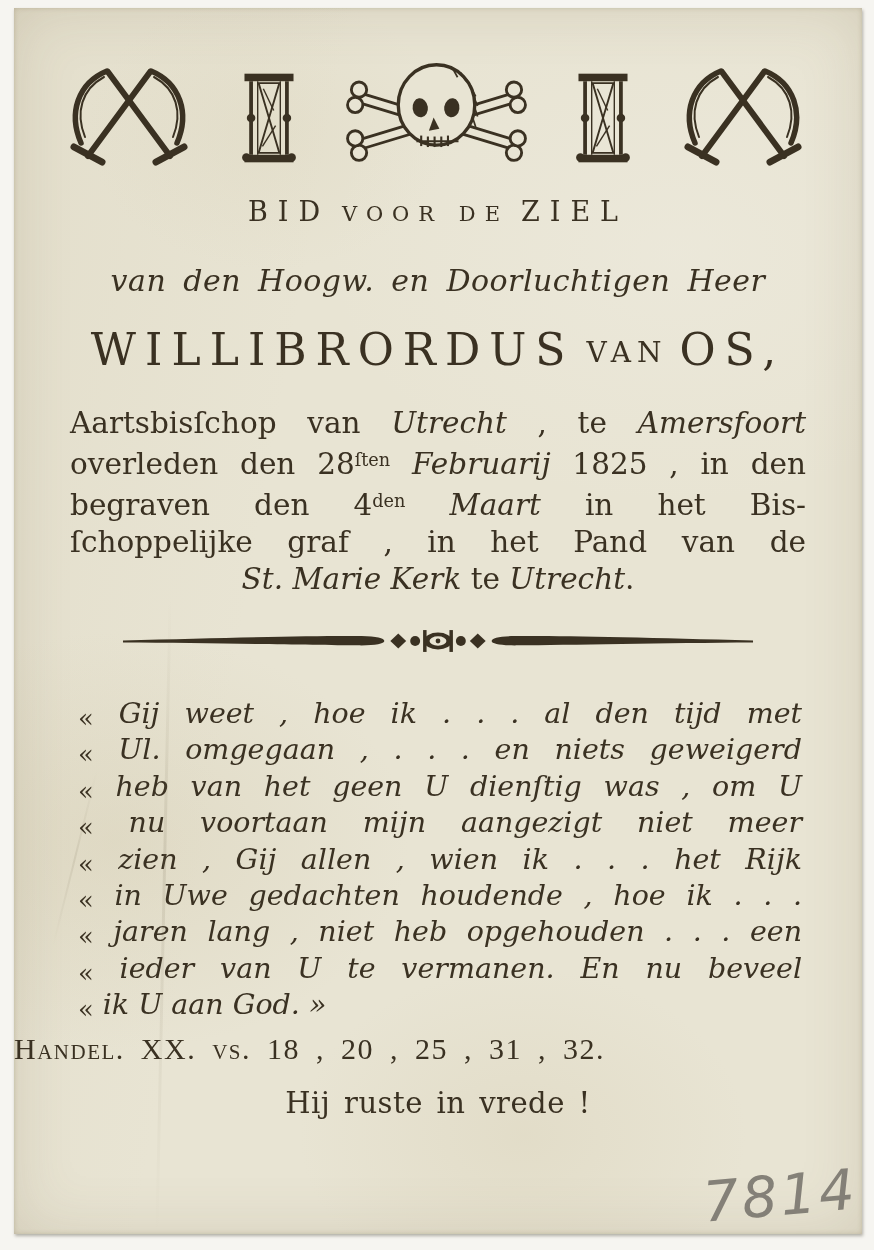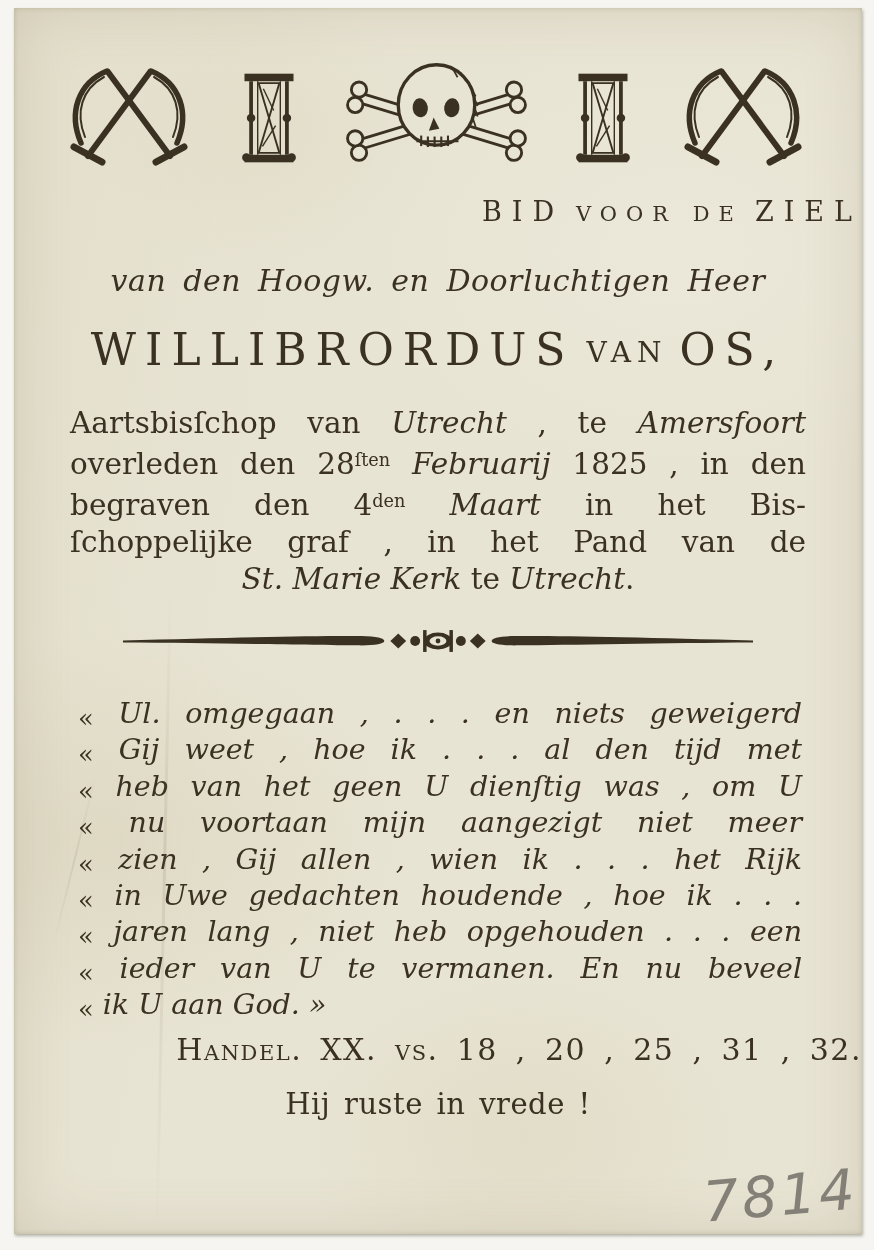--- a/index.html
+++ b/index.html
@@ -18,41 +18,41 @@
   .crease.c1{left:148px;top:590px;width:3px;height:636px;transform:rotate(1.2deg);
     background:linear-gradient(rgba(120,110,85,0), rgba(120,110,85,.16) 40%, rgba(120,110,85,0));}
   .crease.c2{left:60px;top:760px;width:2px;height:180px;transform:rotate(14deg);
     background:linear-gradient(rgba(120,110,85,0), rgba(120,110,85,.14), rgba(120,110,85,0));}
   .vignettes{margin:52px 44px 0 40px;height:110px;display:flex;
     align-items:center;justify-content:space-between;}
   .v-scythes{width:150px;height:104px;}
   .v-scythes.flip{transform:scaleX(-1);}
   .v-hourglass{width:66px;height:96px;margin-top:6px;}
   .v-skull{width:205px;height:110px;}
-  .bid-line{margin-top:26px;text-align:right;font-size:27px;letter-spacing:10px;
+  .bid-line{margin-top:26px;text-align:center;font-size:27px;letter-spacing:10px;
     white-space:nowrap;}
   .bid-big{font-size:27px;}
   .bid-mid{font-size:21px;margin:0 12px;letter-spacing:9px;}
   .subtitle{margin-top:36px;text-align:center;font-style:italic;font-size:30px;
     word-spacing:7px;letter-spacing:.5px;}
   .name-line{margin-top:26px;text-align:center;white-space:nowrap;}
   .name-big{font-size:44px;letter-spacing:9px;}
   .name-small{font-size:28px;letter-spacing:6px;margin:0 12px;vertical-align:3px;}
   .obit{margin:30px 56px 0 56px;font-size:29.5px;line-height:37px;}
   .obit-line{text-align:justify;text-align-last:justify;}
   .obit-line:last-child{text-align:center;text-align-last:center;}
   .it{font-style:italic;}
   .sup{font-size:.6em;vertical-align:.45em;letter-spacing:0;}
   .divider{display:block;margin:26px auto 0;width:636px;height:34px;}
   .quote{margin:38px 60px 0 64px;font-style:italic;font-size:28.5px;line-height:35.4px;}
   .quote-line{text-align:justify;text-align-last:justify;}
   .quote-line:last-child{text-align-last:left;}
   .qmark{font-style:normal;position:relative;top:4px;font-size:.9em;}
-  .citation{margin-top:8px;text-align:right;font-variant:small-caps;font-size:30px;
-    letter-spacing:1.5px;word-spacing:7px;}
+  .citation{margin-top:8px;text-align:left;font-variant:small-caps;font-size:30px;
+    letter-spacing:1.5px;word-spacing:7px;font-family:Liberation Serif, serif;}
   .closing{margin-top:20px;text-align:center;font-size:29px;word-spacing:4px;
     letter-spacing:.5px;}
   .pencil{position:absolute;right:4px;bottom:6px;font-family:"DejaVu Sans",sans-serif;
     font-style:italic;font-size:56px;color:rgba(108,104,97,.8);
     transform:rotate(-5deg);letter-spacing:3px;}
   .defs{position:absolute;width:0;height:0;overflow:hidden;}
 </style>
 </head>
 <body>
 
@@ -183,22 +183,22 @@
       <div class="obit-line"><span>begraven den 4</span><span class="sup">den</span><span> </span><span class="it">Maart</span><span> in het Bis-</span></div>
       <div class="obit-line"><span>ſchoppelijke graf , in het Pand van de</span></div>
       <div class="obit-line"><span class="it">St. Marie Kerk</span><span> te </span><span class="it">Utrecht</span><span>.</span></div>
     </div>
 
   <svg class="divider">
       <use href="#sym-divider"></use>
     </svg>
 
   <div class="quote" id="quote">
+      <div class="quote-line"><span class="qmark">«</span> <span>Gij weet , hoe ik . . . al den tijd met</span></div>
       <div class="quote-line"><span class="qmark">«</span> <span>Ul. omgegaan , . . . en niets geweigerd</span></div>
-      <div class="quote-line"><span class="qmark">«</span> <span>Gij weet , hoe ik . . . al den tijd met</span></div>
       <div class="quote-line"><span class="qmark">«</span> <span>heb van het geen U dienſtig was , om U</span></div>
       <div class="quote-line"><span class="qmark">«</span> <span>nu voortaan mijn aangezigt niet meer</span></div>
       <div class="quote-line"><span class="qmark">«</span> <span>zien , Gij allen , wien ik . . . het Rijk</span></div>
       <div class="quote-line"><span class="qmark">«</span> <span>in Uwe gedachten houdende , hoe ik . . .</span></div>
       <div class="quote-line"><span class="qmark">«</span> <span>jaren lang , niet heb opgehouden . . . een</span></div>
       <div class="quote-line"><span class="qmark">«</span> <span>ieder van U te vermanen.  En nu beveel</span></div>
       <div class="quote-line"><span class="qmark">«</span> <span>ik U aan God. »</span></div>
     </div>
 
   <div class="citation">Handel. XX. vs. 18 , 20 , 25 , 31 , 32.</div>

